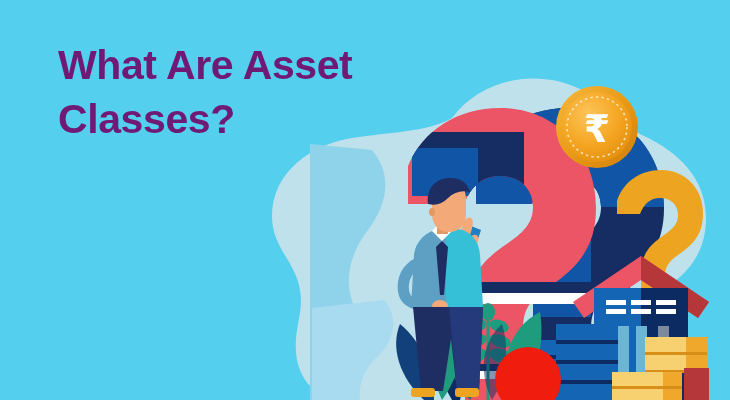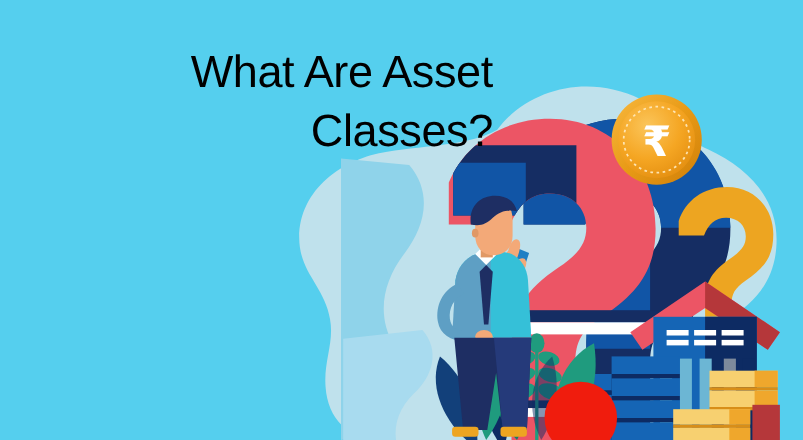--- a/index.html
+++ b/index.html
@@ -24,28 +24,28 @@
     width: 730px;
     height: 400px;
     display: block;
   }
   #headline {
     position: absolute;
     left: 58px;
     top: 38px;
     width: 390px;
     z-index: 20;
-    color: #000000;
+    color: #701a75;
     font-family: "Liberation Sans", sans-serif;
-    font-weight: normal;
+    font-weight: bold;
     font-size: 41px;
     line-height: 1.32;
     letter-spacing: -0.4px;
     white-space: pre-line;
-    text-align: right;
+    text-align: left;
   }
 </style>
 </head>
 <body>
 
 <div id="banner">
 
   <svg class="layer" viewBox="0 0 730 400" xmlns="http://www.w3.org/2000/svg">
 
     <defs>

